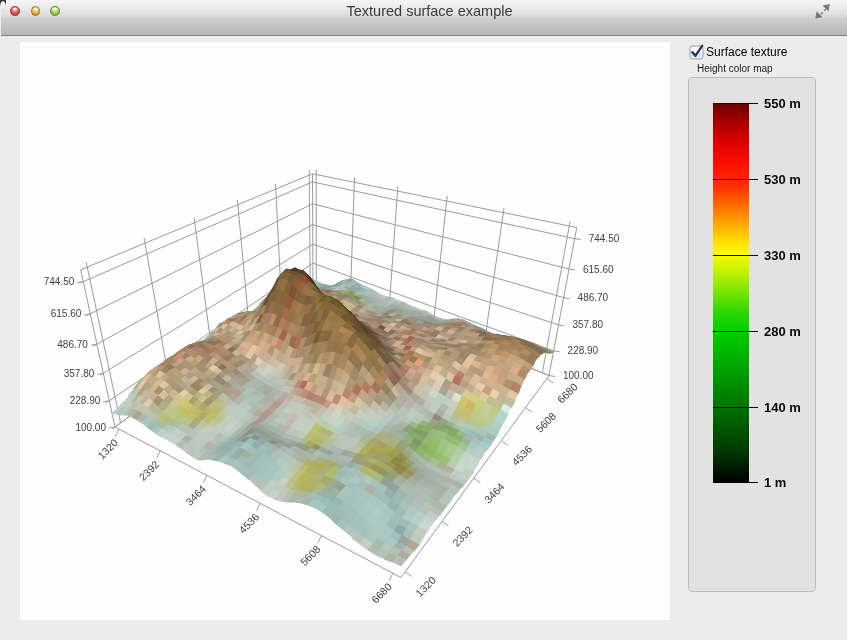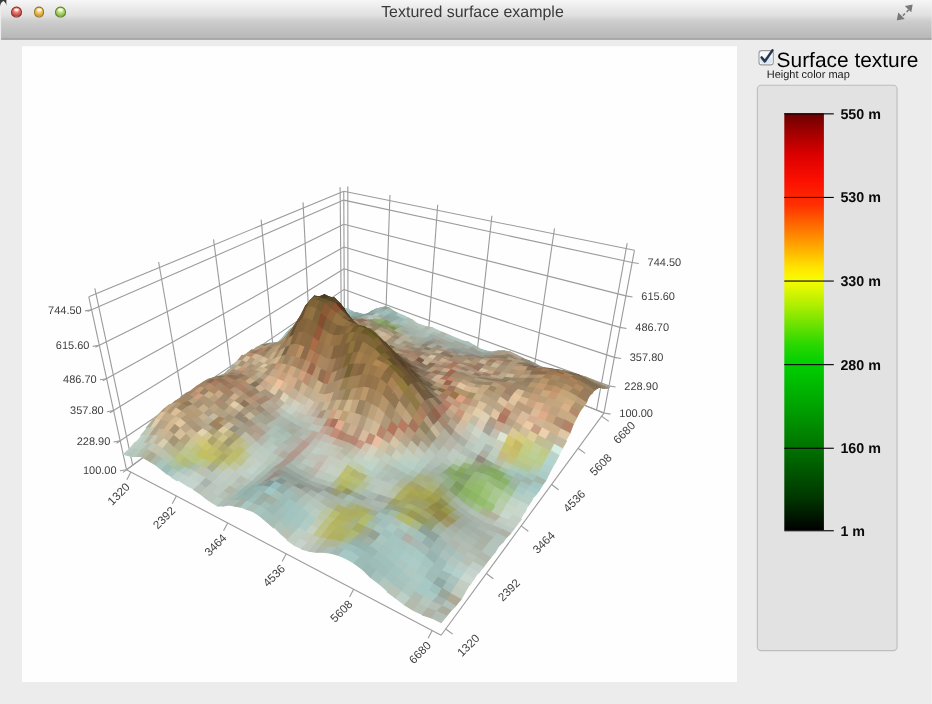--- a/index.html
+++ b/index.html
@@ -7,21 +7,21 @@
 .tl i{position:absolute;left:2.2px;top:0.6px;width:4px;height:2.5px;border-radius:50%;background:rgba(255,255,255,.8)}
 .title{position:absolute;left:10px;right:0;top:3px;text-align:center;font-size:14.5px;color:#3a3a3a}
 .plot{position:absolute;left:20px;top:42px;width:650px;height:578px;background:#fdfefd}
 svg{position:absolute;left:0;top:0}
 .panel{position:absolute;left:688px;top:77px;width:128px;height:515px;background:#e2e2e2;border:1px solid #bdbdbd;border-radius:4px}
 .bar{position:absolute;left:24px;top:25px;width:36px;height:379px;background:linear-gradient(#6a0000,#9c0000 4%,#dc0000 10%,#fb0f00 16%,#ff3000 22%,#ff9c00 31%,#ffe400 37%,#f9fc02 40%,#b0ee00 46%,#30d800 55%,#00d000 60%,#00a400 70%,#007400 80%,#003800 92%,#000 100%)}
 .tick{position:absolute;left:24px;width:45px;height:1px;background:#000}
 .tlabel{position:absolute;left:75px;font-size:13px;font-weight:bold;color:#0a0a0a}
 .hcm{position:absolute;left:697px;top:63px;font-size:10px;color:#1a1a1a}
 .cbrow{position:absolute;left:689px;top:44px}
-.cblabel{position:absolute;left:706px;top:45px;font-size:19px;color:#000}
+.cblabel{position:absolute;left:706px;top:45px;font-size:12px;color:#000}
 </style></head><body>
 <div class="plot"></div>
 <svg width="847" height="640" viewBox="0 0 847 640">
 <g shape-rendering="crispEdges"></g>
 <g>
       <line x1="111.8" y1="429.4" x2="313.0" y2="281.0" stroke="#9b9b9b" stroke-width="1.0"></line>
       <line x1="313.0" y1="281.0" x2="549.0" y2="375.5" stroke="#9b9b9b" stroke-width="1.0"></line>
       <line x1="106.0" y1="403.0" x2="312.9" y2="263.1" stroke="#9b9b9b" stroke-width="1.0"></line>
       <line x1="312.9" y1="263.1" x2="553.6" y2="350.8" stroke="#9b9b9b" stroke-width="1.0"></line>
       <line x1="99.9" y1="375.3" x2="312.8" y2="244.3" stroke="#9b9b9b" stroke-width="1.0"></line>
@@ -2450,15 +2450,15 @@
 <div class="bar"></div>
 <div class="tick" style="top:25px"></div>
     <div class="tlabel" style="top:18px">550 m</div>
 <div class="tick" style="top:101px"></div>
     <div class="tlabel" style="top:94px">530 m</div>
 <div class="tick" style="top:177px"></div>
     <div class="tlabel" style="top:170px">330 m</div>
 <div class="tick" style="top:253px"></div>
     <div class="tlabel" style="top:246px">280 m</div>
 <div class="tick" style="top:329px"></div>
-    <div class="tlabel" style="top:322px">160 m</div>
+    <div class="tlabel" style="top:322px">140 m</div>
 <div class="tick" style="top:404px"></div>
     <div class="tlabel" style="top:397px">1 m</div>
 </div>
 </body></html>

